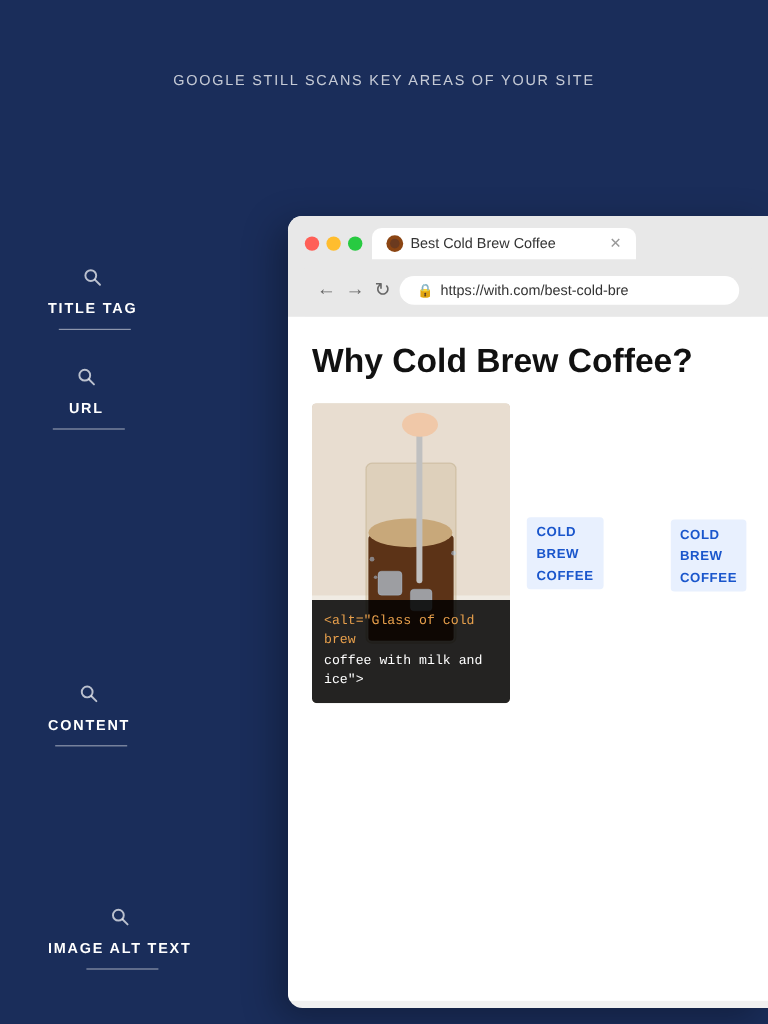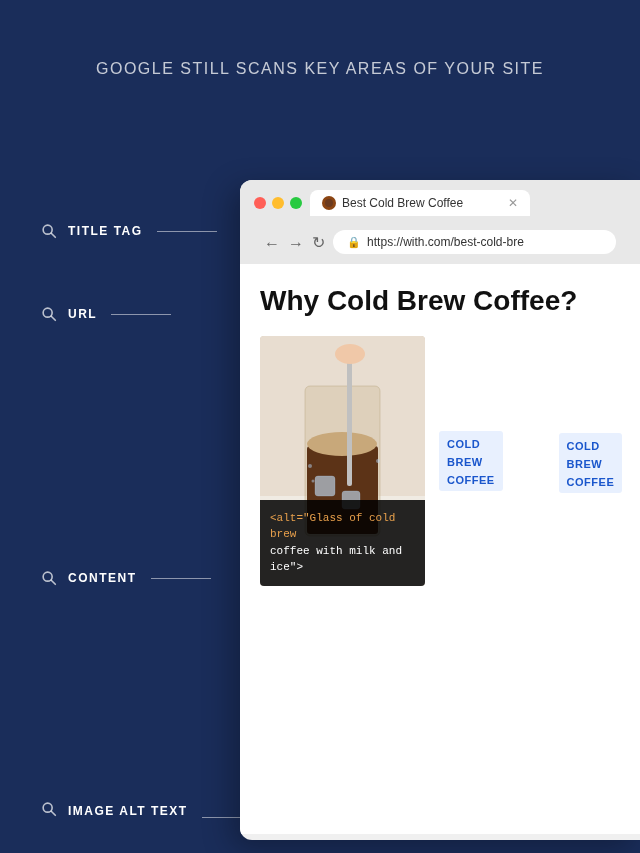--- a/index.html
+++ b/index.html
@@ -9,21 +9,21 @@
       height: 853px;
       background-color: #1a2d5a;
       font-family: Arial, sans-serif;
       overflow: hidden;
       position: relative;
     }
 
     .headline {
       text-align: center;
       color: rgba(255,255,255,0.75);
-      font-size: 16px;
+      font-size: 12px;
       letter-spacing: 1.5px;
       padding-top: 60px;
       font-weight: 500;
     }
 
     .label-text {
       color: white;
       font-size: 12px;
       letter-spacing: 1.5px;
       font-weight: 600;
@@ -237,26 +237,27 @@
     .content-line-shorter { width: 55%; }
     .content-line-med { width: 85%; }
 
     
     .label-item {
       display: flex;
       align-items: center;
       gap: 10px;
       position: absolute;
       left: 40px;
+      flex-direction: column;
     }
 
     #label-title { top: 222px; }
     #label-url { top: 305px; align-items: center; }
     #label-content { top: 569px; }
-    #label-alt { top: 800px; align-items: flex-end; }
+    #label-alt { top: 755px; }
 
     svg.search-svg {
       width: 18px;
       height: 18px;
     }
 
     
     .glass-svg {
       width: 100%;
       height: 100%;

